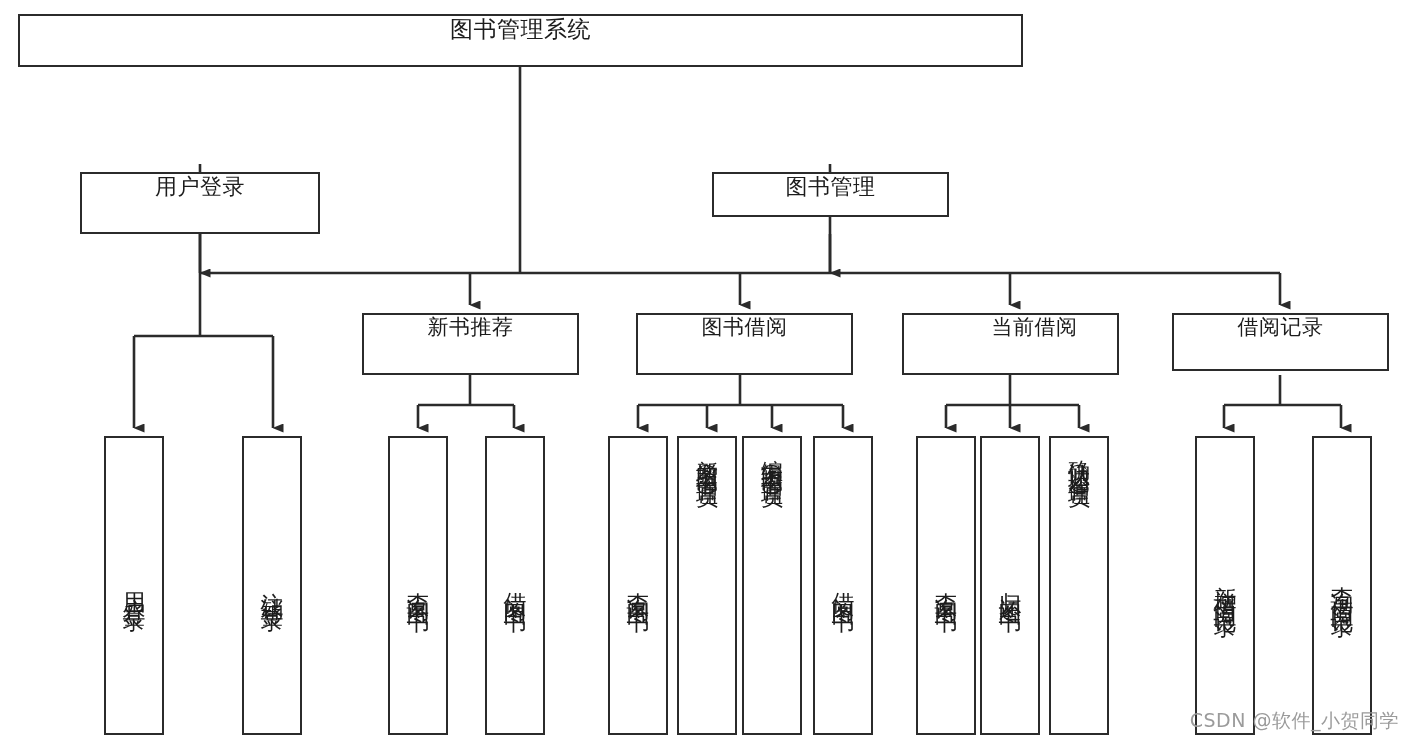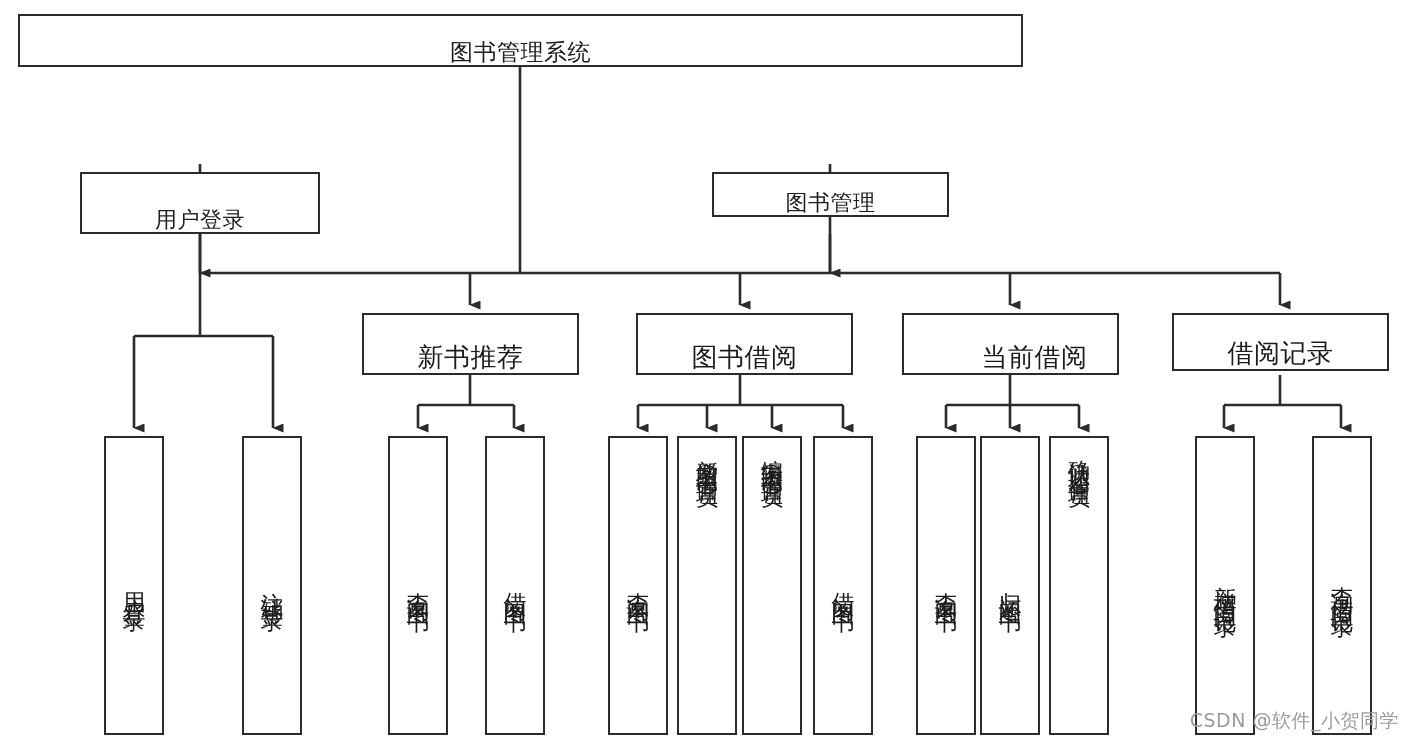--- a/index.html
+++ b/index.html
@@ -25,33 +25,33 @@
     width: 1405px;
     height: 747px;
   }
   
   .node {
     position: absolute;
     box-sizing: border-box;
     background: #ffffff;
     border: 2.2px solid #2b2b2b;
     display: flex;
-    align-items: flex-end;
+    align-items: flex-start;
     justify-content: center;
     z-index: 2;
   }
   .node-label {
     color: #1c1c1c;
     letter-spacing: 0.5px;
     white-space: nowrap;
     line-height: 1.15;
   }
   .node.root .node-label { font-size: 23px; }
   .node.lvl1 .node-label { font-size: 22px; }
-  .node.lvl2 .node-label { font-size: 26px; }
+  .node.lvl2 .node-label { font-size: 21px; }
 
   
   .node.leaf {
     align-items: flex-start;
     justify-content: center;
     padding-top: 4px;
   }
   .node.leaf .node-label {
     writing-mode: vertical-rl;
     text-orientation: upright;

